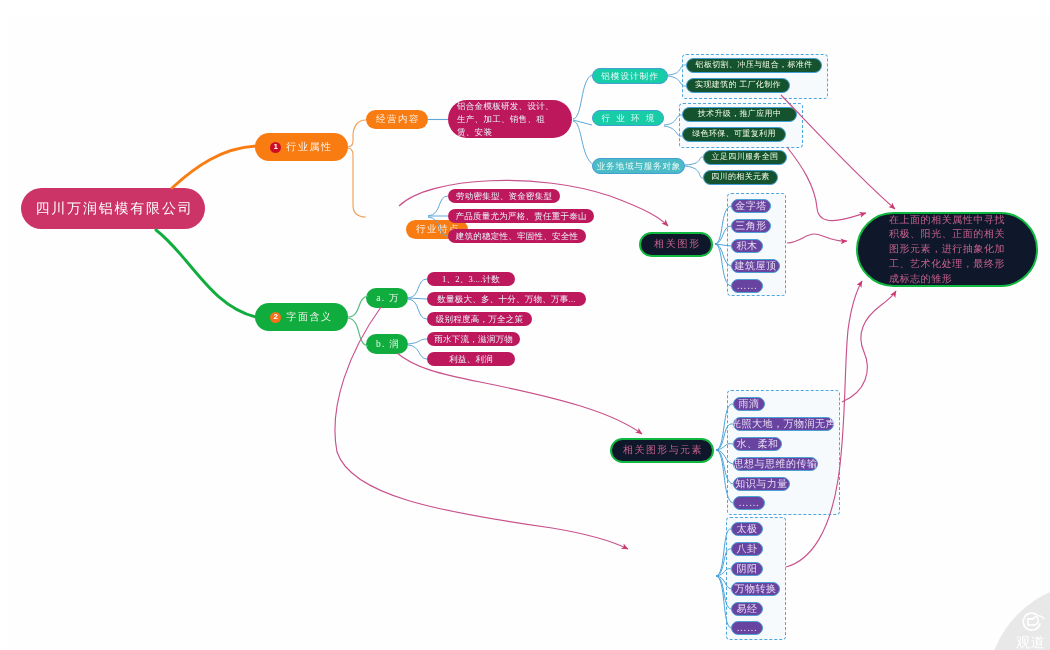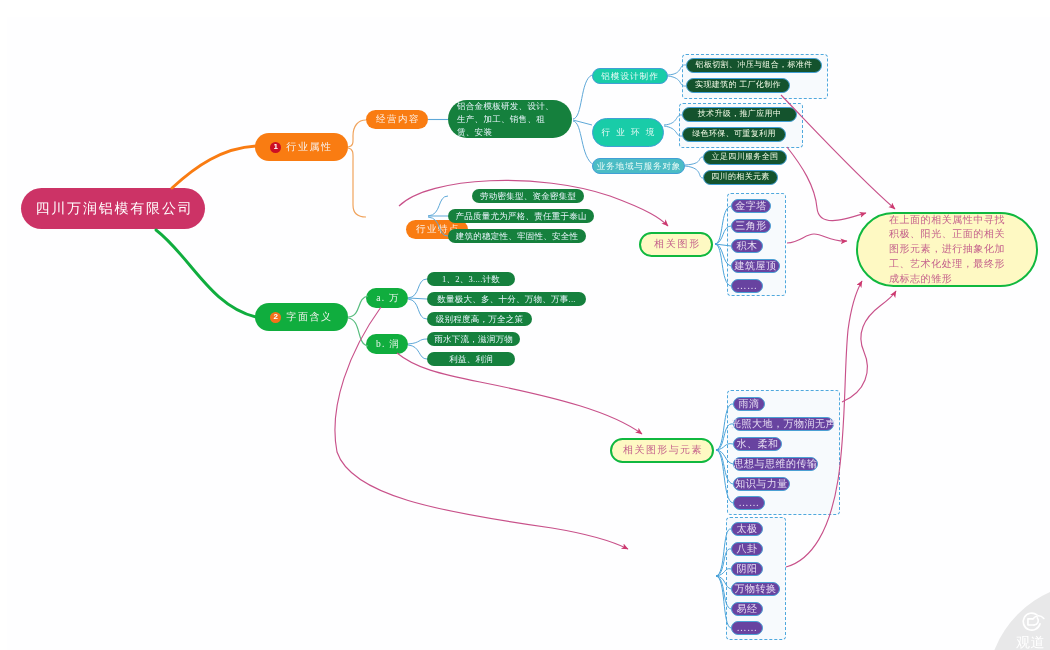--- a/index.html
+++ b/index.html
@@ -35,42 +35,42 @@
 #n-jyns{top:110px;}
 #n-hytd{top:220px;margin-left:40px;}
 
 
 .lvl2g{left:366px;height:20px;border-radius:999px;background:#10AD3E;color:#f0f7f2;
   font-size:9.5px;letter-spacing:1.2px;width:42px;padding-left:2px;}
 #n-wan{top:288px;}
 #n-run{top:334px;}
 
 
-.blue{background:#15803d;color:#eaf5fd;border-radius:999px;font-size:8.5px;letter-spacing:.25px;}
+.blue{background:#be185d;color:#eaf5fd;border-radius:999px;font-size:8.5px;letter-spacing:.25px;}
 #n-lhj{left:448px;top:100px;width:124px;height:38px;padding:1px 0 0 9px;
   text-align:left;justify-content:flex-start;font-size:8.5px;line-height:1.55;
   letter-spacing:.3px;}
 
 
 .teal{color:#e9fbf6;border-radius:999px;font-size:8.6px;letter-spacing:1px;
   border:.8px solid #419FD6;font-family:Liberation Serif, serif;}
 #n-t1{left:592px;top:68px;width:76px;height:16px;background:#19CCA8;}
-#n-t2{left:592px;top:118px;width:72px;height:29px;background:#19CCA8;letter-spacing:2px;padding-left:2px;text-align:center;}
+#n-t2{left:592px;top:110px;width:72px;height:16px;background:#19CCA8;letter-spacing:2px;padding-left:2px;text-align:center;}
 #n-t3{left:592px;top:158px;width:93px;height:16px;background:#4BBCC5;letter-spacing:.8px;padding-left:1px;}
 
 
 .lime{background:#14532d;color:#f4fce8;border-radius:999px;font-size:8px;letter-spacing:.35px;height:15px;}
 .lime.bord{border:.8px solid #419FD6;}
 
 
 .purple{background:#6843A0;color:#e6dcf2;border-radius:999px;font-size:10px;
   letter-spacing:.5px;height:14px;border:.9px solid #4BA0D4;padding:0;z-index:3;}
 
 
-.gout{background:#fef9c3;border:2.2px solid #10B83F;border-radius:999px;color:#C4618C;justify-content:center;}
+.gout{background:#0f172a;border:2.2px solid #10B83F;border-radius:999px;color:#C4618C;justify-content:center;}
 
 
 .dgroup{position:absolute;border:1px dashed #4FA8DD;border-radius:4px;background:#F7FAFD;z-index:2;}
 
 
 #wm{position:absolute;right:0;bottom:0;width:92px;height:62px;overflow:hidden;}
 
 #n-xgtx{left:639px;top:232px;width:74px;height:25px;font-size:10px;letter-spacing:1.8px;padding-left:3px;}
 #dg3{left:727px;top:193px;width:57px;height:101px;}
 #n-s0{left:731px;top:199px;width:40px;}
@@ -110,21 +110,21 @@
 
 #n-g1a{left:686px;top:58px;width:136px;}
 #n-g1b{left:686px;top:78px;width:104px;}
 #n-g2a{left:682px;top:107px;width:115px;}
 #n-g2b{left:682px;top:127px;width:104px;}
 #n-g3a{left:703px;top:150px;width:84px;}
 #n-g3b{left:703px;top:170px;width:75px;}
 #dg1{left:682px;top:54px;width:144px;height:43px;}
 #dg2{left:679px;top:103px;width:122px;height:43px;}
 
-#n-h1{left:448px;top:189px;width:112px;height:14px;margin-left:24px;}
+#n-h1{left:448px;top:189px;width:112px;height:14px;}
 #n-h2{left:448px;top:209px;width:146px;height:14px;}
 #n-h3{left:448px;top:229px;width:138px;height:14px;}
 #n-w1{left:427px;top:272px;width:88px;height:14px;}
 #n-w2{left:427px;top:292px;width:159px;height:14px;}
 #n-w3{left:427px;top:312px;width:105px;height:14px;}
 #n-r1{left:427px;top:332px;width:93px;height:14px;}
 #n-r2{left:427px;top:352px;width:88px;height:14px;}
 
 </style>
 </head>

